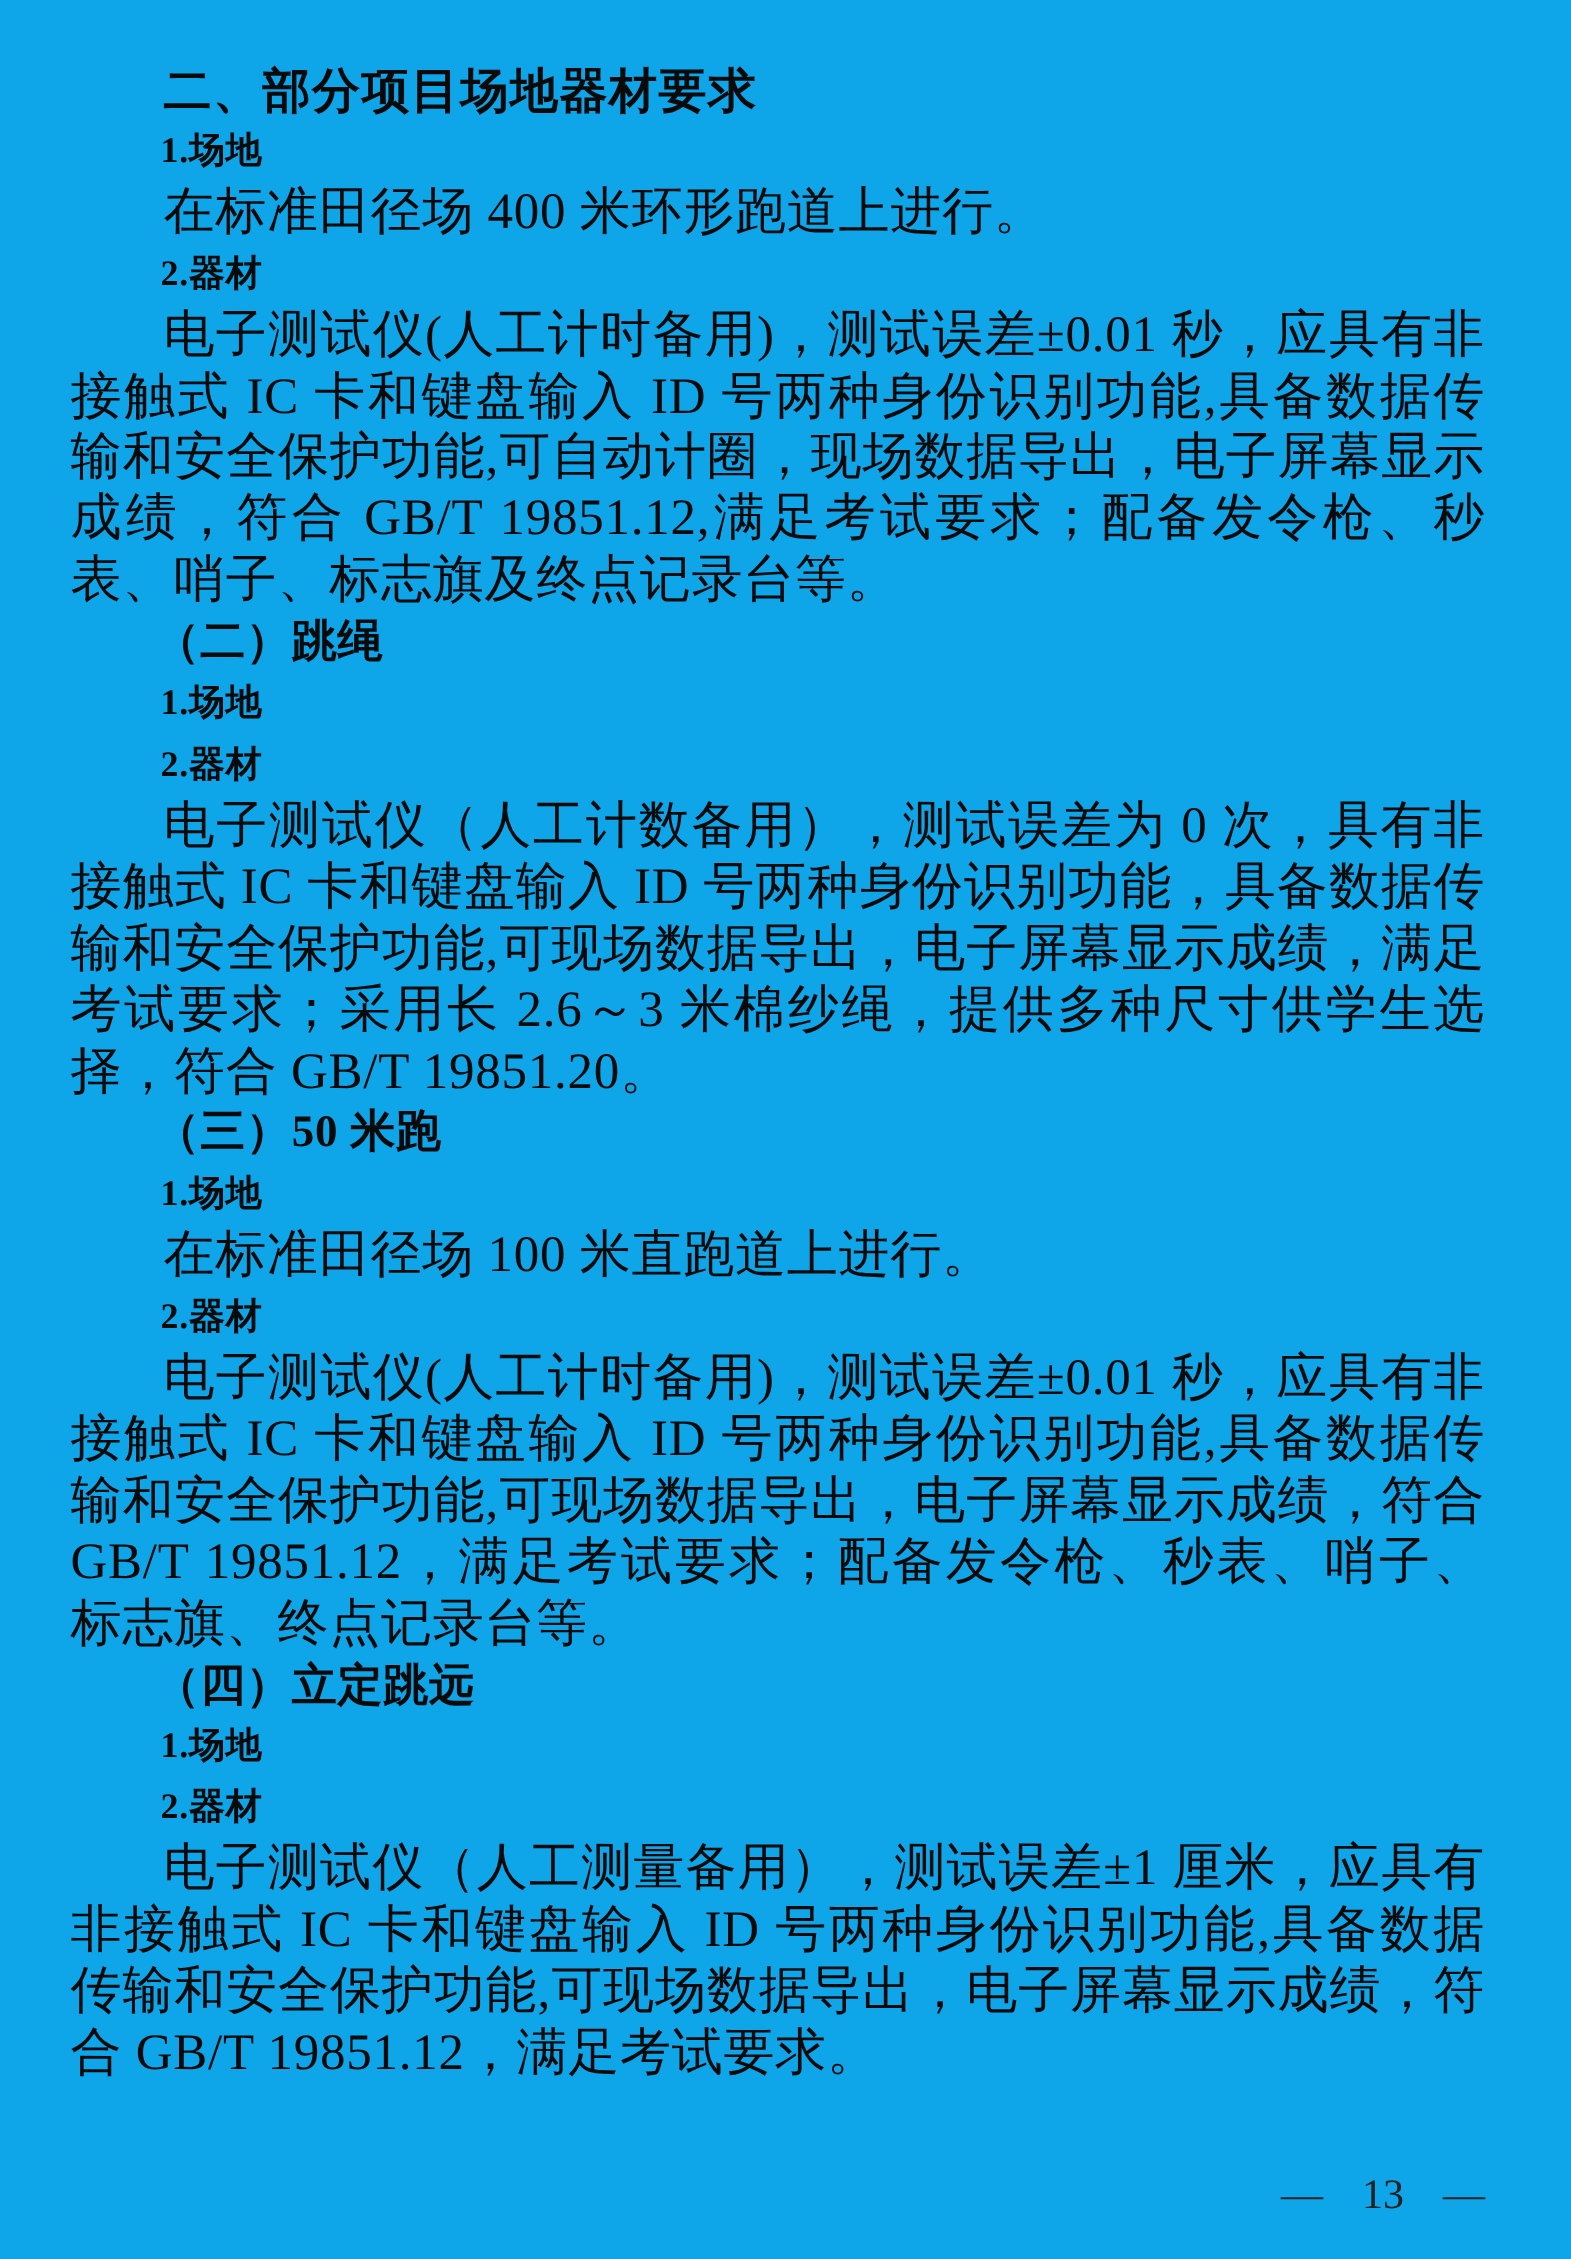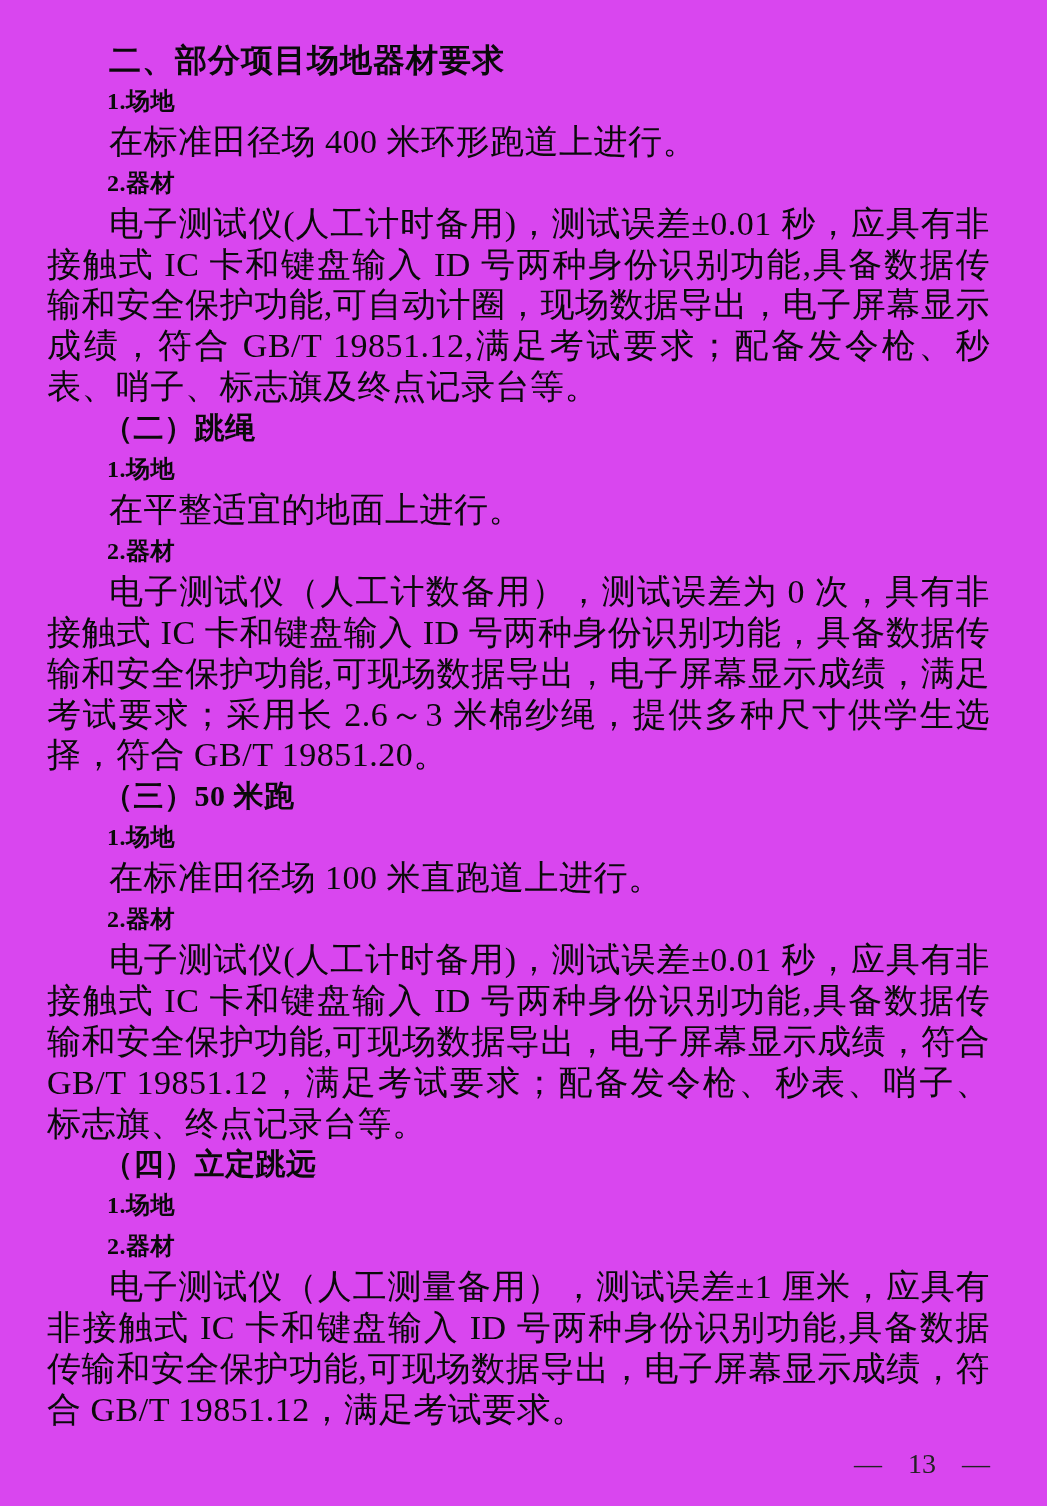--- a/index.html
+++ b/index.html
@@ -5,21 +5,21 @@
   html, body {
     margin: 0;
     padding: 0;
     background: #e8e8e8;
   }
   .page {
     position: relative;
     width: 1047px;
     height: 1506px;
     margin: 0 auto;
-    background: #d946ef;
+    background: #0ea5e9;
     color: #0a0a0a;
     font-family: "Liberation Serif", "DejaVu Serif", serif;
     overflow: hidden;
     box-sizing: border-box;
   }
   .doc {
     position: absolute;
     top: 40px;
     left: 47px;
     width: 943px;
@@ -81,21 +81,20 @@
 
 <div class="page">
   <main class="doc" id="doc-body">
       <div class="block h1">二、部分项目场地器材要求</div>
       <div class="block h3">1.场地</div>
       <div class="block p">在标准田径场 400 米环形跑道上进行。</div>
       <div class="block h3">2.器材</div>
       <div class="block p">电子测试仪(人工计时备用)，测试误差±0.01 秒，应具有非接触式 IC 卡和键盘输入 ID 号两种身份识别功能,具备数据传输和安全保护功能,可自动计圈，现场数据导出，电子屏幕显示成绩，符合 GB/T 19851.12,满足考试要求；配备发令枪、秒表、哨子、标志旗及终点记录台等。</div>
       <div class="block h2">（二）跳绳</div>
       <div class="block h3">1.场地</div>
-      <div class="block p">在平整适宜的地面上进行。</div>
       <div class="block h3">2.器材</div>
       <div class="block p">电子测试仪（人工计数备用），测试误差为 0 次，具有非接触式 IC 卡和键盘输入 ID 号两种身份识别功能，具备数据传输和安全保护功能,可现场数据导出，电子屏幕显示成绩，满足考试要求；采用长 2.6～3 米棉纱绳，提供多种尺寸供学生选择，符合 GB/T 19851.20。</div>
       <div class="block h2">（三）50 米跑</div>
       <div class="block h3">1.场地</div>
       <div class="block p">在标准田径场 100 米直跑道上进行。</div>
       <div class="block h3">2.器材</div>
       <div class="block p">电子测试仪(人工计时备用)，测试误差±0.01 秒，应具有非接触式 IC 卡和键盘输入 ID 号两种身份识别功能,具备数据传输和安全保护功能,可现场数据导出，电子屏幕显示成绩，符合 GB/T 19851.12，满足考试要求；配备发令枪、秒表、哨子、标志旗、终点记录台等。</div>
       <div class="block h2">（四）立定跳远</div>
       <div class="block h3">1.场地</div>
       <div class="block h3">2.器材</div>

